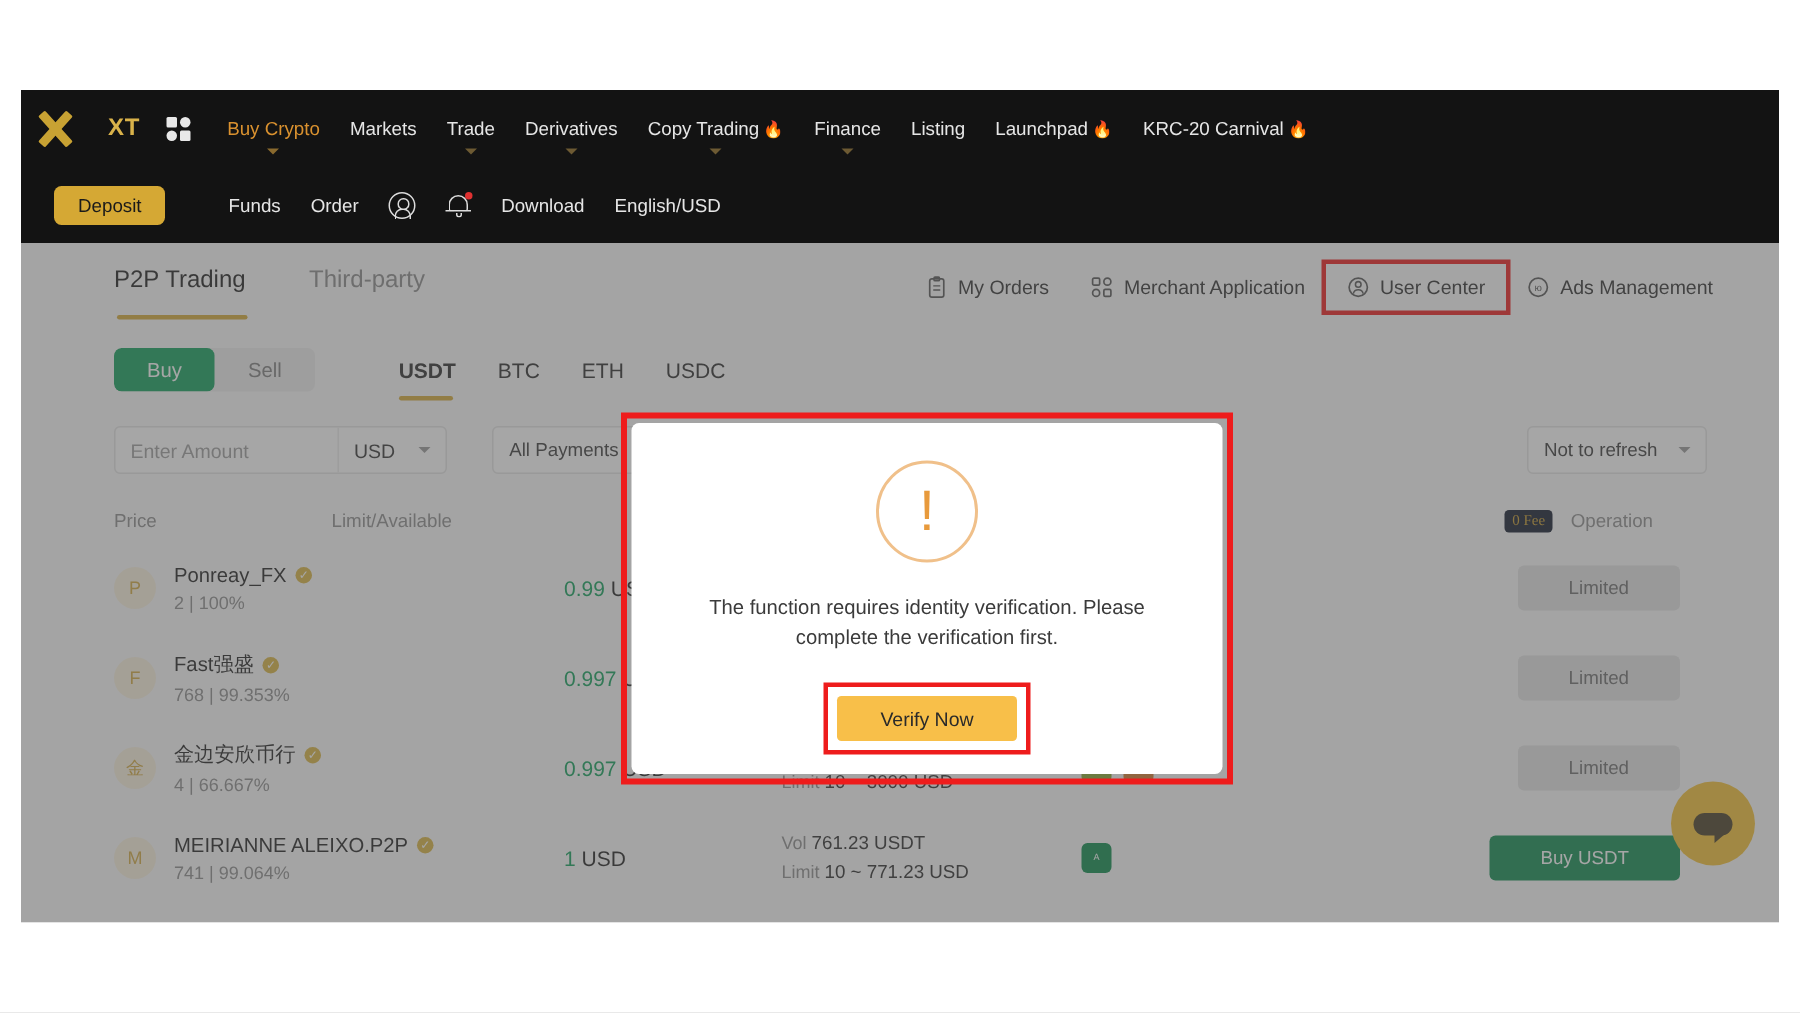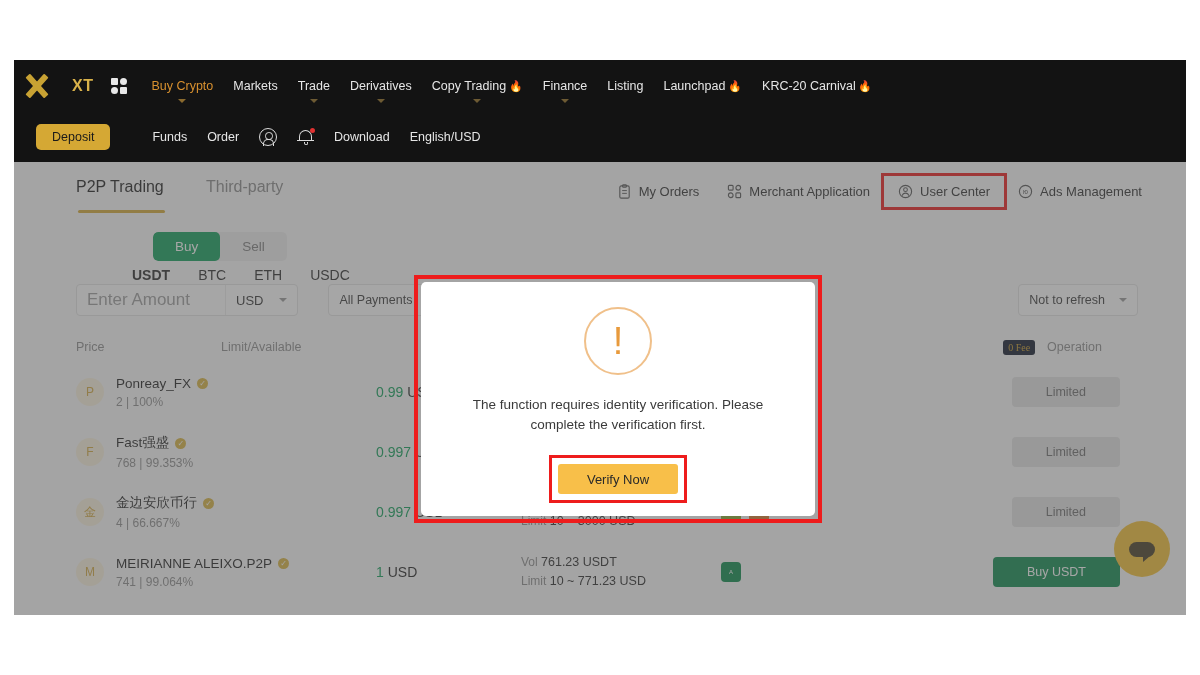--- a/index.html
+++ b/index.html
@@ -115,37 +115,37 @@
   }
   .head-right { position: absolute; right: 30px; top: 14px; display: flex; align-items: center; gap: 0; }
   .hr-item {
     display: flex; align-items: center; gap: 7px; padding: 8px 14px;
     font-size: 13px; color: #2e2e2e; cursor: pointer; white-space: nowrap;
   }
   .hr-item svg { display: block; }
   .redbox { outline: 3px solid #ef1b1b; outline-offset: 0px; }
 
   
-  .filters { position: absolute; left: 62px; top: 70px; display: flex; align-items: center; flex-direction: column; }
+  .filters { position: absolute; left: 62px; top: 70px; display: flex; align-items: center; }
   .bs-group { display: flex; align-items: center; background: #efefef; border-radius: 5px; overflow: hidden; }
   .bs-buy { background: #10a05a; color: #fff; font-size: 13.5px; padding: 7px 22px; cursor: pointer; border-radius: 5px; }
   .bs-sell { color: #7d7d7d; font-size: 13.5px; padding: 7px 22px; cursor: pointer; }
   .coin-tabs { display: flex; align-items: center; margin-left: 42px; position: relative; }
   .coin-tab { font-size: 14px; color: #2b2b2b; padding: 6px 14px; cursor: pointer; }
   .coin-tab.active { font-weight: bold; }
   .coin-underline { position: absolute; left: 14px; bottom: -6px; width: 36px; height: 3px;
     background: #d6a935; border-radius: 2px; }
 
   
   .searchrow { position: absolute; left: 62px; top: 122px; display: flex; align-items: center; }
   .amount-box { display: flex; align-items: center; height: 32px;
     border: 1px solid #e3e3e3; background: #fff; border-radius: 4px; }
   .amount-input {
     width: 148px; height: 30px; border: none; outline: none; padding: 0 10px;
-    font-size: 17px; color: #0369a1; font-family: inherit; background: transparent;
+    font-size: 13px; color: #0369a1; font-family: inherit; background: transparent;
   }
   .amount-input::placeholder { color: #9e9e9e; }
   .cur-sel { display: flex; align-items: center; gap: 16px; border-left: 1px solid #ececec;
     padding: 0 10px; height: 30px; font-size: 13px; color: #333; cursor: pointer; }
   .cb-tri { width: 0; height: 0; border-left: 4px solid transparent;
     border-right: 4px solid transparent; border-top: 4px solid #999; }
   .pay-sel {
     margin-left: 30px; height: 32px; display: flex; align-items: center; gap: 14px;
     border: 1px solid #e3e3e3; background: #fff; border-radius: 4px; padding: 0 10px;
     font-size: 12.5px; color: #3a3a3a; cursor: pointer; white-space: nowrap;

